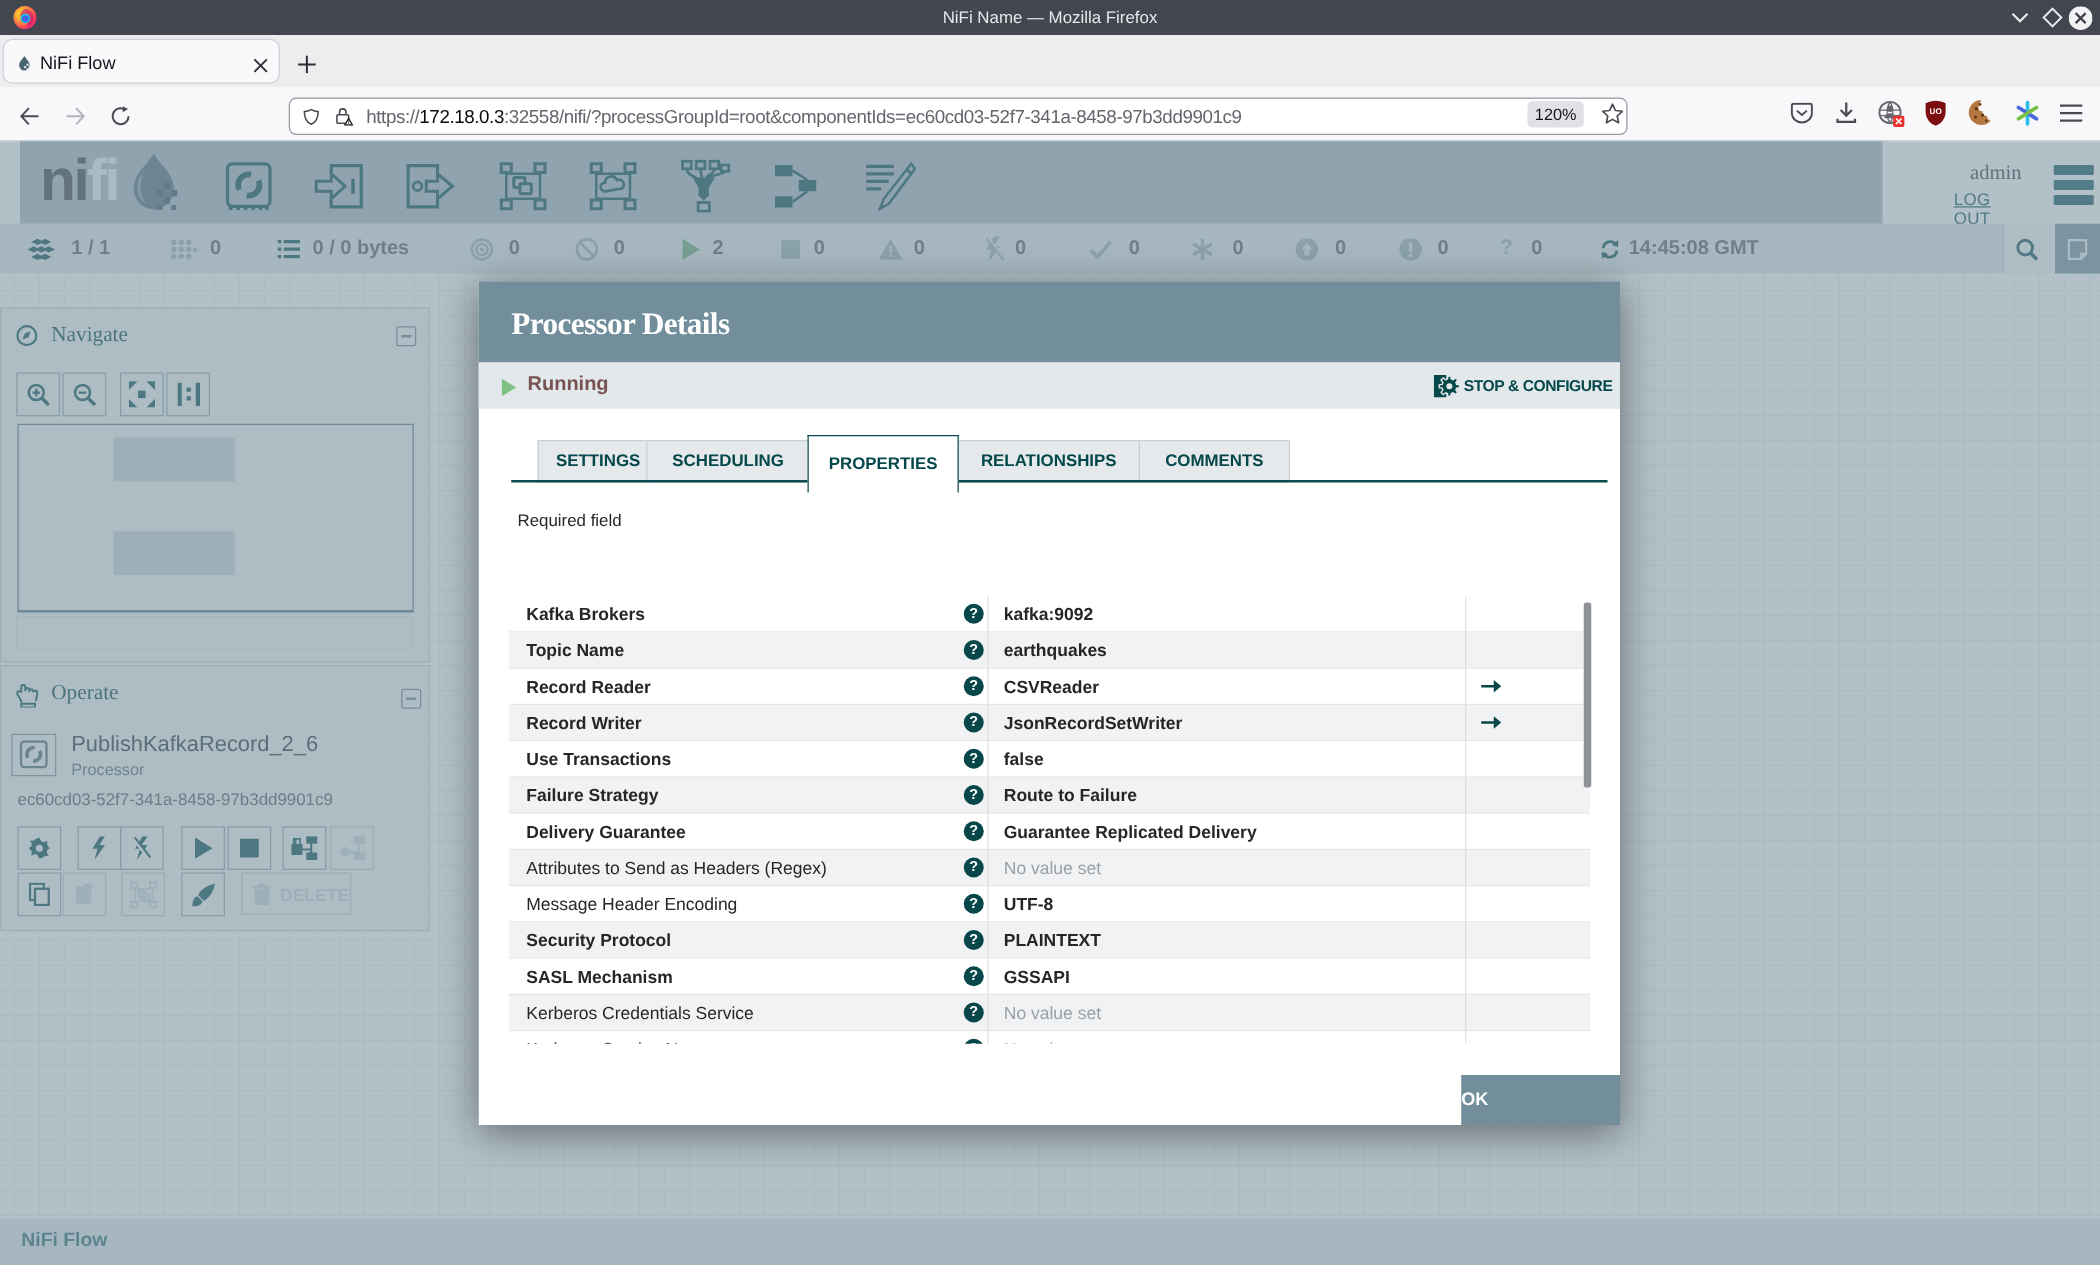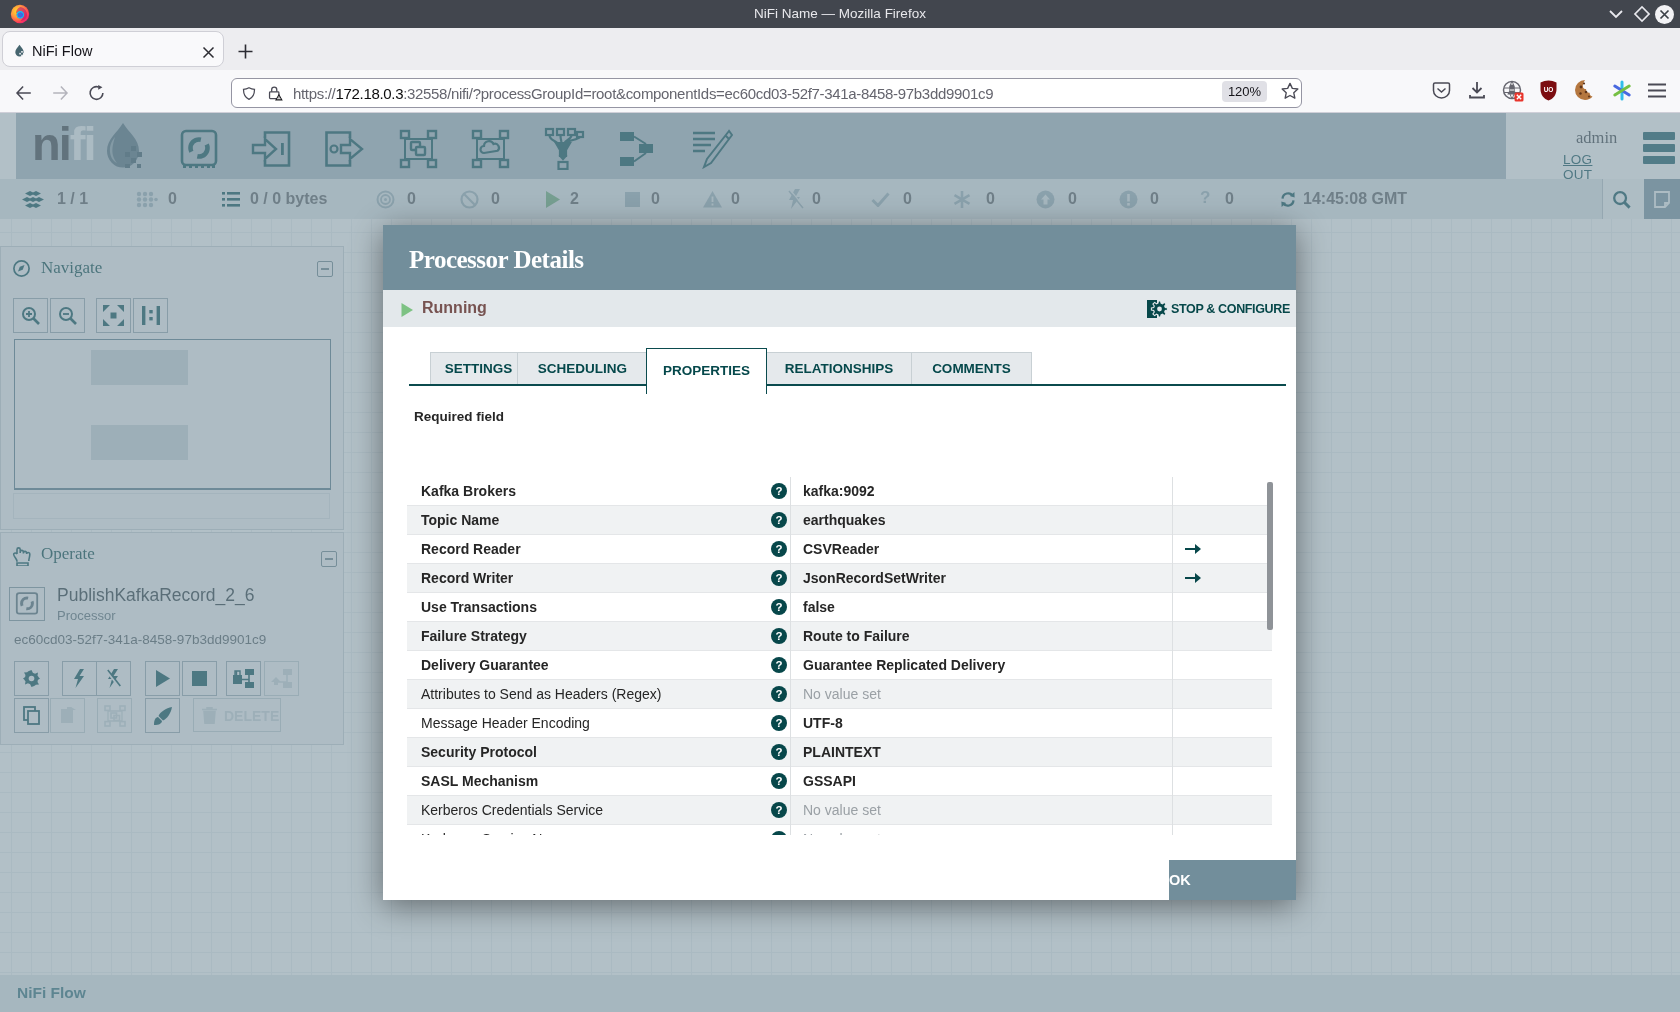--- a/index.html
+++ b/index.html
@@ -550,21 +550,21 @@
       <div class="tab" style="left:383px;top:127px;width:146px;">
           <span>RELATIONSHIPS</span>
         </div>
       <div class="tab" style="left:528px;top:127px;width:121px;">
           <span>COMMENTS</span>
         </div>
       <div id="tabline" class="abs" style="left:26px;top:159px;width:877px;height:2px;background:#0b4b4e;"></div>
       <div class="tab" style="left:263px;top:123px;width:121px;height:46px;background:#fff;border:1.5px solid #0b4b4e;border-bottom:none;z-index:3;">
           <span style="margin-top:14px">PROPERTIES</span>
         </div>
-      <div class="abs" style="left:31px;top:184px;font-size:13.5px;font-weight:bold;color:#262626;">Required field</div>
+      <div class="abs" style="left:31px;top:184px;font-size:13.5px;font-weight:normal;color:#262626;">Required field</div>
 
       <div id="tbl" class="abs" style="left:24px;top:252px;width:865px;height:358px;overflow:hidden;">
         <div class="trow" style="top:0;background:#fff">
             <span class="pn">Kafka Brokers</span>
             <span class="qm">?</span>
             <span class="pv">kafka:9092</span>
           </div>
         <div class="trow" style="top:29px;background:#f0f2f3">
             <span class="pn">Topic Name</span>
             <span class="qm">?</span>

